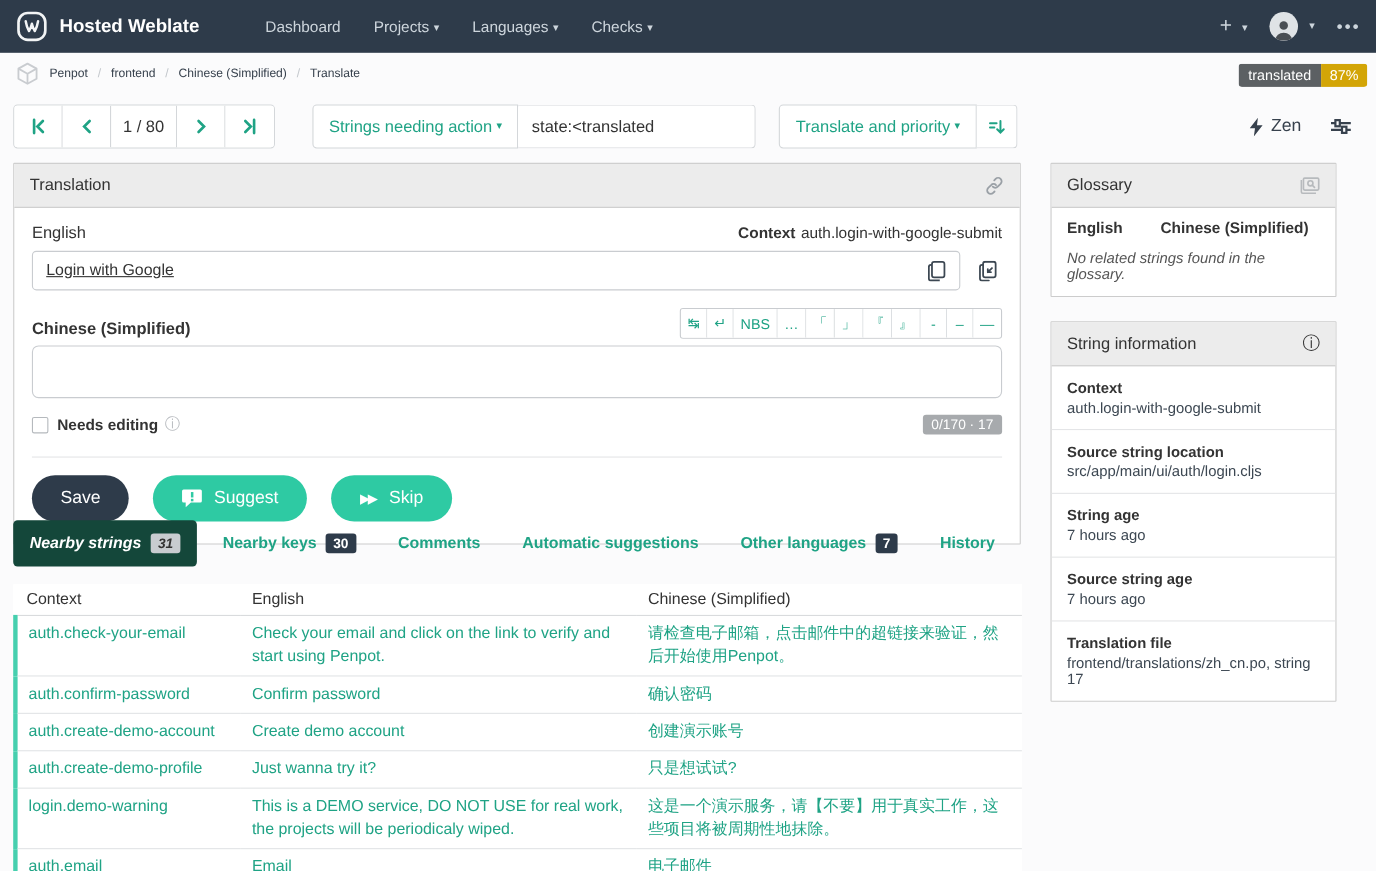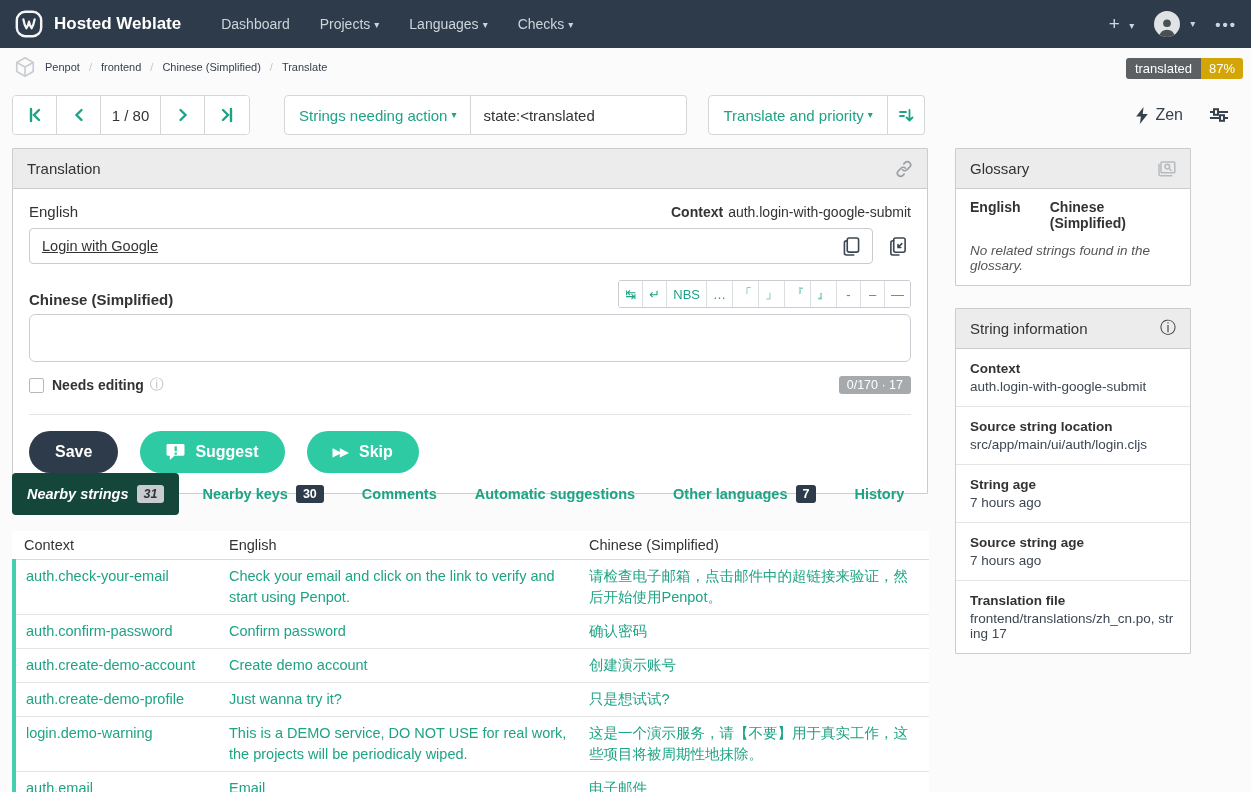--- a/index.html
+++ b/index.html
@@ -2,21 +2,21 @@
 <html><head>
 <meta charset="utf-8">
 <style>
   * { margin:0; padding:0; box-sizing:border-box; }
   html,body { width:1251px; height:792px; }
   body { font-family:"Liberation Sans","DejaVu Sans",sans-serif; background:#fbfbfc; color:#333; }
   .page { position:relative; width:1251px; height:792px; overflow:hidden; }
 
   
   .navbar { position:absolute; top:0; left:0; width:100%; height:48px; background:#2e3b4a;
-            display:flex; align-items:center; padding:0 14px; }
+            display:flex; align-items:center; padding:0 14px;gap:20px; }
   .brand { display:flex; align-items:center; gap:10px; color:#fff; font-size:17px; font-weight:bold; margin-right:28px; cursor:pointer; }
   .nav-links { display:flex; align-items:center; gap:6px; }
   .nav-link { color:#cdd5dc; font-size:14px; padding:8px 12px; cursor:pointer; }
   .caret { font-size:10px; margin-left:4px; position:relative; top:-1px; }
   .nav-right { margin-left:auto; display:flex; align-items:center; gap:20px; color:#cdd5dc; }
   .nav-plus { font-size:19px; cursor:pointer; }
   .avatar-wrap { display:flex; align-items:center; gap:6px; cursor:pointer; }
   .avatar { width:26px; height:26px; border-radius:50%; background:#dfe3e6; display:flex; align-items:flex-end; justify-content:center; overflow:hidden; }
   .nav-dots { font-size:15px; letter-spacing:2px; font-weight:bold; cursor:pointer; }
 
@@ -72,21 +72,21 @@
               font-size:13px; color:#1fa385; background:#fff; border-right:1px solid #dcdfe2; cursor:pointer; }
   .char-btn:last-child { border-right:none; }
   .tr-textarea { width:100%; height:48px; margin-top:6px; border:1px solid #c9ccd0; border-radius:6px;
                  resize:none; font-family:inherit; font-size:14px; padding:8px 10px; outline:none; }
   .ne-row { display:flex; align-items:center; margin-top:10px; }
   .checkbox { width:15px; height:15px; border:1px solid #b5b9bd; border-radius:2px; background:#fff; cursor:pointer; }
   .ne-label { font-weight:bold; font-size:14px; margin-left:8px; }
   .info-i { color:#b9bcc0; font-size:14px; margin-left:6px; }
   .counter { margin-left:auto; background:#a7aaad; color:#fff; font-size:12.5px; padding:2px 8px; border-radius:3px; }
   .tr-footer { border-top:1px solid #e4e5e7; margin-top:20px; padding:16px 0 2px 0; display:flex; align-items:center; gap:22px; }
-  .pill { border:none; border-radius:21px; height:42px; font-family:inherit; font-size:16px; font-weight:bold;
+  .pill { border:none; border-radius:21px; height:42px; font-family:inherit; font-size:16px; font-weight:normal;
           color:#fff; display:flex; align-items:center; justify-content:center; gap:10px; cursor:pointer; padding:0 26px; }
   .pill-dark { background:#2e3b4a; }
   .pill-teal { background:#2ecaa3; }
   .skip-ff { font-size:12px; letter-spacing:-2px; margin-right:2px; }
 
   
   .tabs { position:absolute; left:12px; top:473px; display:flex; align-items:center; gap:8px; }
   .tab { display:flex; align-items:center; gap:8px; font-size:14.5px; font-weight:bold; color:#1fa385;
          padding:12px 15px; border-radius:4px; cursor:pointer; }
   .tab.active { background:#14473a; color:#fff;font-style:italic; }
@@ -95,21 +95,21 @@
 
   
   .nearby { position:absolute; left:12px; top:531px; width:917px; background:#fff; }
   table.nb { width:100%; border-collapse:collapse; font-size:14.5px; }
   table.nb th { text-align:left; font-weight:normal; color:#333; padding:6px 10px; border-bottom:1px solid #d9dbdd; }
   table.nb td { padding:6px 10px; border-bottom:1px solid #e2e4e6; color:#1fa385; vertical-align:top; line-height:21px; cursor:pointer; }
   table.nb td.c1 { border-left:4px solid #46cfae; }
   th.c1 { width:205px; } th.c2 { width:360px; }
 
   
-  .sidebar { position:absolute; left:955px; top:148px; width:236px; }
+  .sidebar { position:absolute; left:955px; top:148px; width:260px; }
   .gl-body { padding:10px 14px 12px 14px; }
   .gl-langs { display:flex; font-size:14px; font-weight:bold; color:#333; padding-bottom:12px; }
   .gl-langs .gl1 { width:85px; }
   .gl-empty { font-size:13.5px; font-style:italic; color:#555; }
   .si-panel { margin-top:22px; }
   .si-row { padding:12px 14px; border-bottom:1px solid #e4e5e7; }
   .si-row:last-child { border-bottom:none; }
   .si-label { font-weight:bold; font-size:13.5px; color:#333; }
   .si-value { font-size:13.5px; color:#3c4752; margin-top:3px; word-break:break-all; }
   .si-info { margin-left:auto; font-size:16px; color:#333; cursor:pointer; }

